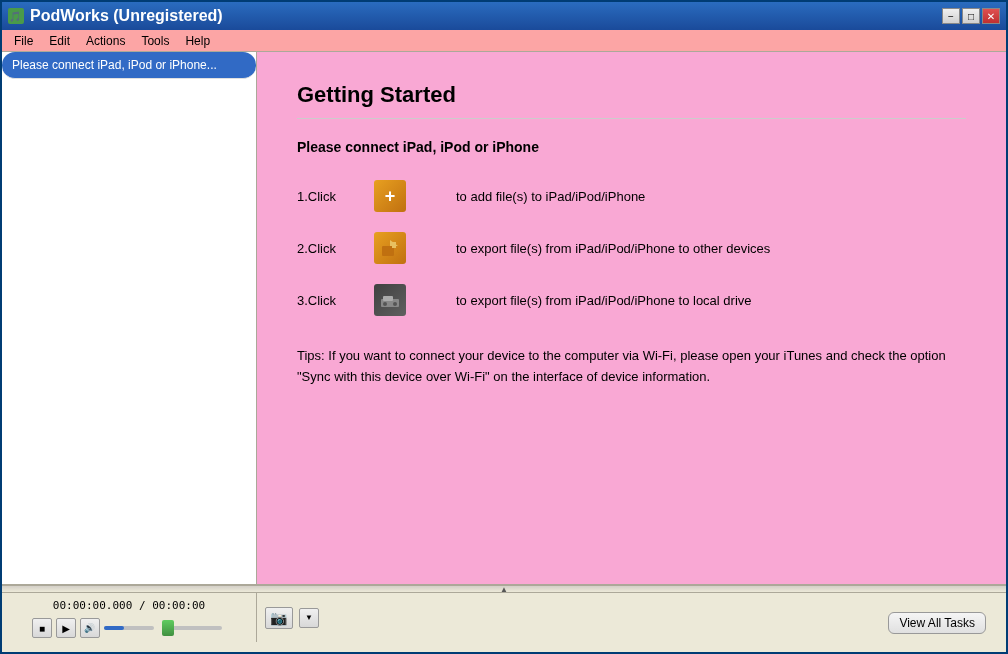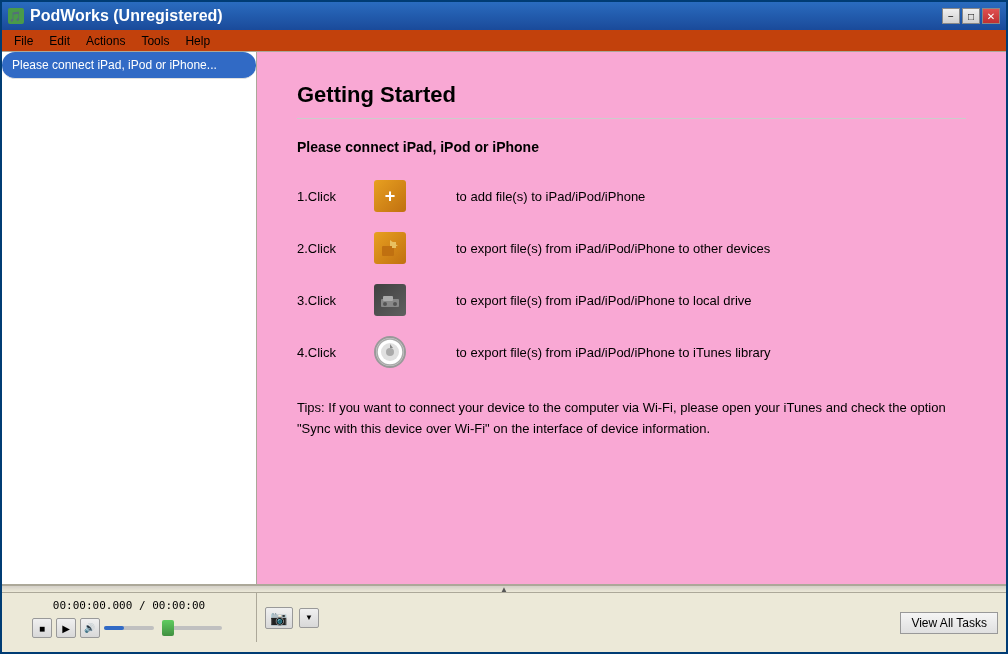--- a/index.html
+++ b/index.html
@@ -58,21 +58,21 @@
       cursor: pointer;
       color: #000;
     }
     .title-btn.close {
       background: linear-gradient(to bottom, #e05050, #c03030);
       color: white;
     }
 
     
     .menu-bar {
-      background: #c2410c;
+      background: #fca5a5;
       height: 22px;
       display: flex;
       align-items: center;
       padding: 0 4px;
       border-bottom: 1px solid #aca899;
     }
     .menu-item {
       padding: 2px 8px;
       font-size: 12px;
       cursor: pointer;
@@ -283,26 +283,26 @@
       border: 1px solid #999;
       border-radius: 2px;
       display: flex;
       align-items: center;
       justify-content: center;
       cursor: pointer;
       font-size: 14px;
     }
     .view-all-btn {
       position: absolute;
-      right: 8px;
+      right: 20px;
       bottom: 8px;
       padding: 3px 10px;
       background: linear-gradient(to bottom, #f5f5f5, #e0e0e0);
       border: 1px solid #999;
-      border-radius: 0;
+      border-radius: 6px;
       font-size: 12px;
       cursor: pointer;
     }
 
     .player-left {
       width: 255px;
       border-right: 1px solid #aca899;
       display: flex;
       flex-direction: column;
       align-items: center;
@@ -378,32 +378,20 @@
           <svg width="22" height="22" viewBox="0 0 22 22">
             <rect x="2" y="10" width="18" height="8" fill="#888" rx="1"></rect>
             <rect x="4" y="7" width="10" height="5" fill="#aaa" rx="1"></rect>
             <circle cx="6" cy="15" r="2" fill="#555"></circle>
             <circle cx="16" cy="15" r="2" fill="#555"></circle>
           </svg>
         </div>
         <span class="step-desc">to export file(s) from iPad/iPod/iPhone to local drive</span>
       </div>
 
-      <div class="step-row">
-        <span class="step-label">4.Click</span>
-        <div class="step-icon icon-itunes">
-          <svg width="28" height="28" viewBox="0 0 28 28">
-            <circle cx="14" cy="14" r="13" fill="white" stroke="#aaa" stroke-width="1.5"></circle>
-            <circle cx="14" cy="14" r="9" fill="#e0e0e0"></circle>
-            <circle cx="14" cy="14" r="4" fill="#aaa"></circle>
-            <path d="M14,6 L17,10 L14,10 L14,6Z" fill="#888"></path>
-          </svg>
-        </div>
-        <span class="step-desc">to export file(s) from iPad/iPod/iPhone to iTunes library</span>
-      </div>
 
       <div class="tips-text">Tips: If you want to connect your device to the computer via Wi-Fi, please open your iTunes and check the option "Sync with this device over Wi-Fi" on the interface of device information.</div>
     </div>
   </div>
 </div>
 
 <div class="bottom-area">
   <div class="bottom-resize-bar">
     <span class="resize-arrow">▲</span>
   </div>

